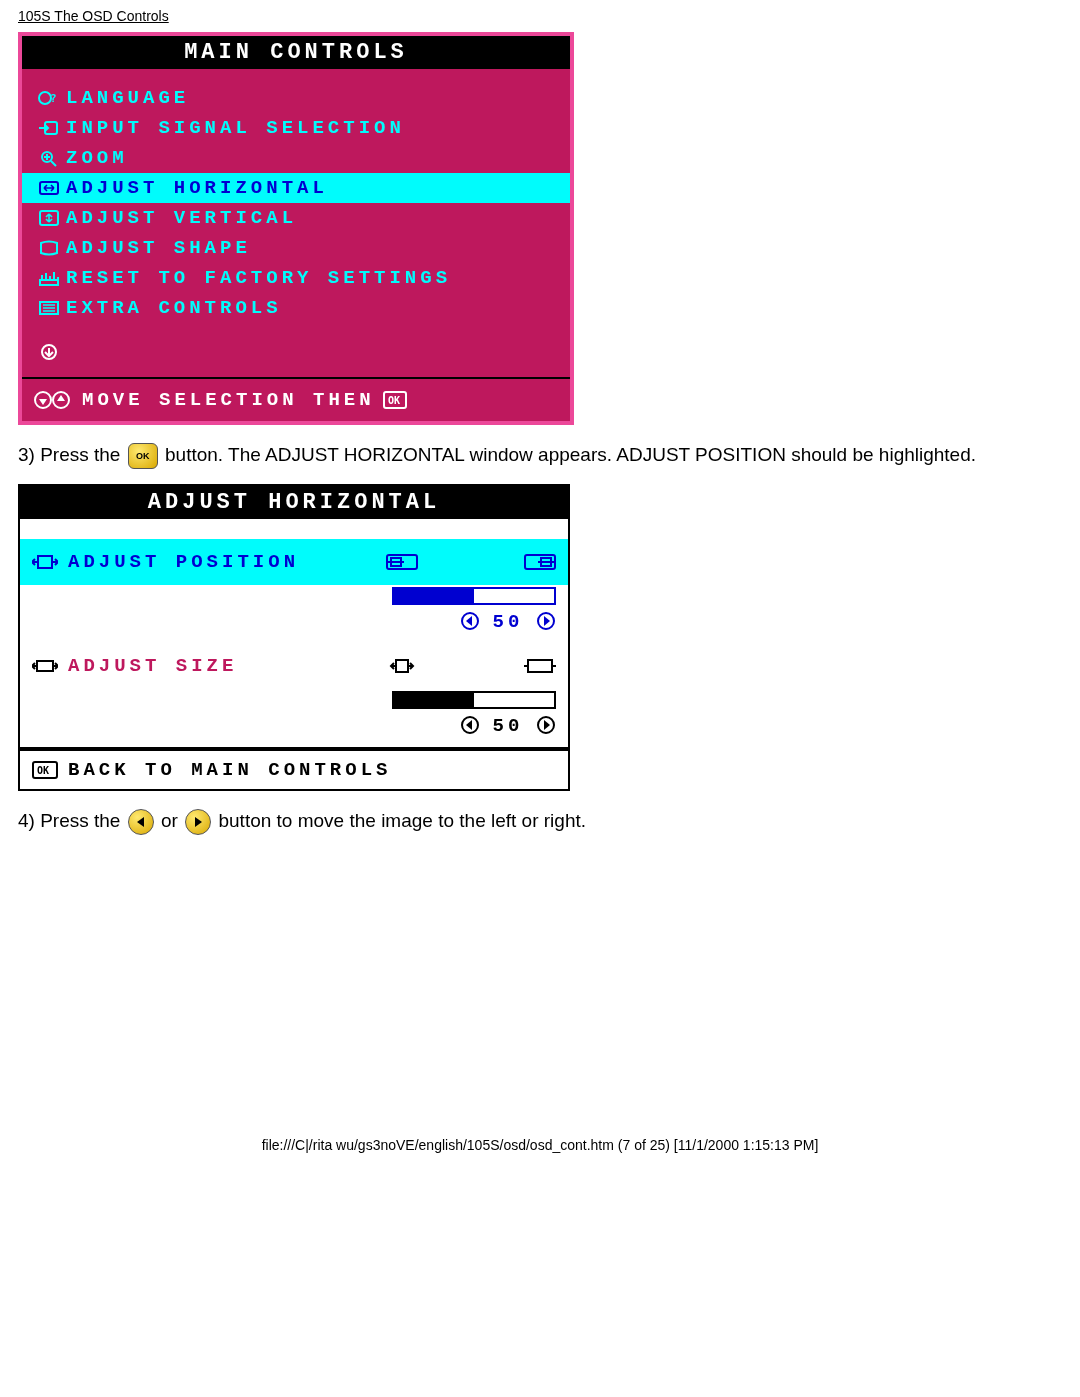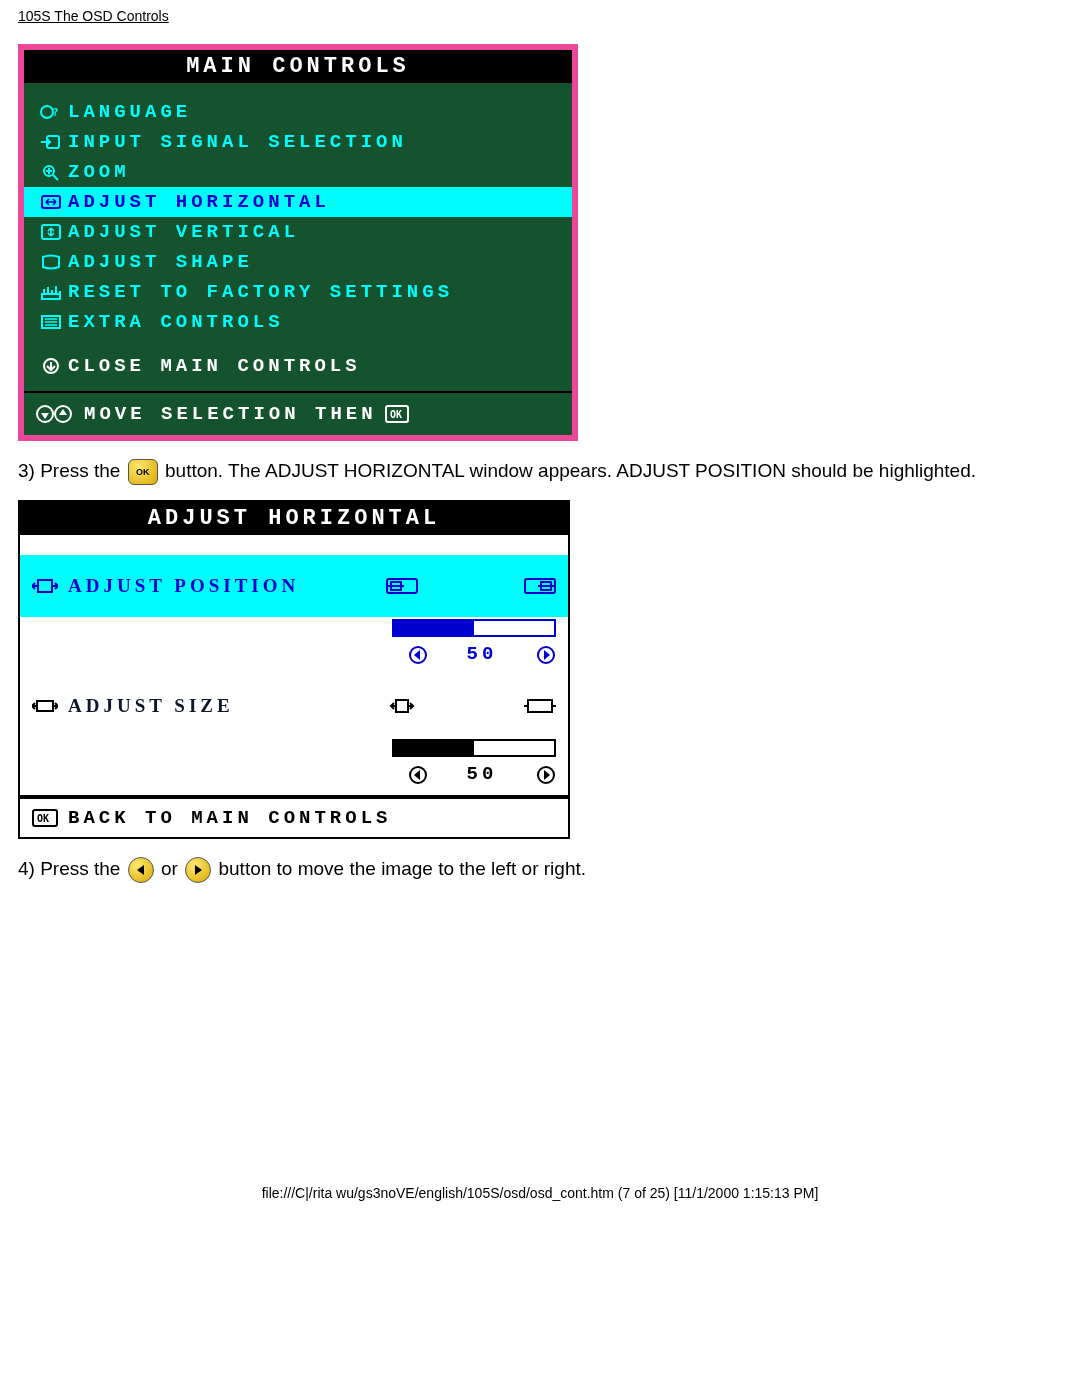--- a/index.html
+++ b/index.html
@@ -13,27 +13,26 @@
   .page {
     padding: 0 18px 18px 18px;
   }
   .page-header {
     font-size: 14px;
     padding: 8px 0 8px 0;
     text-decoration: underline;
   }
   .osd {
     width: 548px;
-    border: 6px solid #ec4899;
-    background: #14532d;
+    border: 4px solid #ec4899;
+    background: #be185d;
     font-family: "Courier New", monospace;
     font-weight: bold;
     letter-spacing: 4px;
     color: #fff;
-    margin-top: 12px;
   }
   .osd .titlebar {
     background: #000;
     color: #fff;
     text-align: center;
     padding: 4px 0 4px 0;
     font-size: 22px;
   }
   .osd .body {
     padding: 14px 0 0 0;
@@ -82,42 +81,41 @@
     background: #000;
     color: #fff;
     text-align: center;
     padding: 4px 0;
     font-size: 22px;
   }
   .osd2 .row2 {
     display: flex;
     align-items: center;
     height: 46px;
-    padding: 8px 12px;
+    padding: 0 12px;
     font-size: 19px;
-    font-family: Liberation Serif, serif;
-  }
-  .osd2 .row2 .label { flex: 1; display:flex; align-items:center; gap:10px; color:#0f172a; }
+  }
+  .osd2 .row2 .label { flex: 1; display:flex; align-items:center; gap:10px; color:#be185d; }
   .osd2 .row2.sel { background: #00fcfc; color:#0000d0; }
   .osd2 .row2.sel .label { color:#0000d0; }
   .osd2 .row2 .icons2 {
     width: 170px; display:flex; justify-content:space-between; align-items:center;
   }
   .osd2 .slider-row {
     display:flex; align-items:center; justify-content:flex-end;
     padding: 2px 12px 4px 12px; gap:8px;
   }
   .osd2 .bar {
     width: 160px; height: 14px; border:2px solid #000; margin-left:auto; position:relative;
   }
   .osd2 .bar.blue { border-color:#0000d0; }
   .osd2 .bar .fill { position:absolute; left:0; top:0; bottom:0; width:50%; background:#000; }
   .osd2 .bar.blue .fill { background:#0000d0; }
   .osd2 .val-row {
-    display:flex; align-items:flex-end; justify-content:flex-end; gap: 34px;
+    display:flex; align-items:flex-start; justify-content:flex-end; gap: 8px;
     padding: 2px 12px 10px 12px; font-size:19px;
   }
   .osd2 .val-row.blue { color:#0000d0; }
   .osd2 .footer2 {
     border-top: 4px solid #000;
     display:flex; align-items:center; gap:10px;
     padding: 8px 12px; font-size:19px;
   }
 
   .instr {
@@ -239,21 +237,20 @@
         <span>EXTRA CONTROLS</span>
       </div>
       <div class="gap"></div>
       <div class="row" style="color:#fff">
         <span class="icon">
           <svg width="22" height="18" viewBox="0 0 22 18">
               <circle cx="11" cy="9" r="7" fill="none" stroke="#fff" stroke-width="2"></circle>
               <path d="M11 5 V12 M7 9 L11 13 L15 9" fill="none" stroke="#fff" stroke-width="2"></path>
             </svg>
         </span>
-        <span>CLOSE MAIN CONTROLS</span>
       </div>
       <div class="hr"></div>
       <div class="footer-row">
         <span class="icon">
           <svg width="40" height="22" viewBox="0 0 40 22">
               <circle cx="11" cy="11" r="8" fill="none" stroke="#fff" stroke-width="2"></circle>
               <path d="M11 6 L7 12 H15 Z" fill="#fff" transform="rotate(180 11 11)"></path>
               <circle cx="29" cy="11" r="8" fill="none" stroke="#fff" stroke-width="2"></circle>
               <path d="M29 6 L25 12 H33 Z" fill="#fff"></path>
             </svg>

